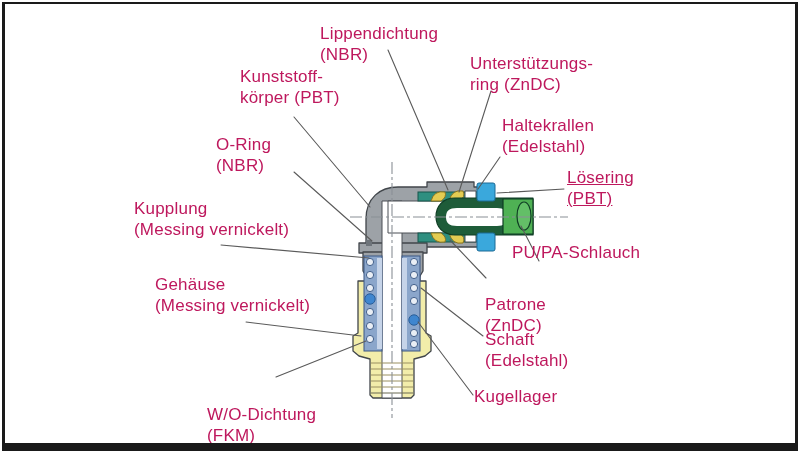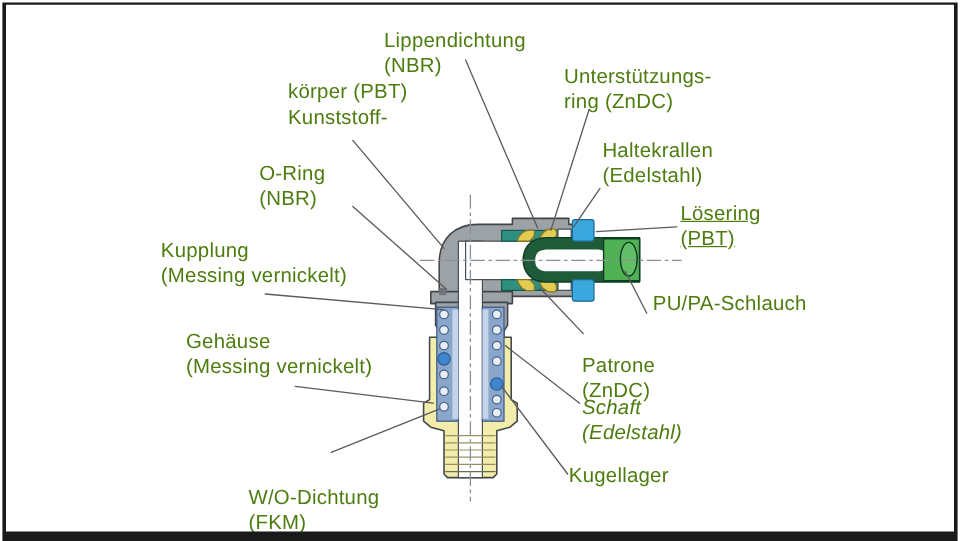--- a/index.html
+++ b/index.html
@@ -7,21 +7,21 @@
     position:relative; width:800px; height:451px; background:#ffffff;
     font-family:"Liberation Sans", sans-serif; overflow:hidden;
   }
   .border-frame {
     position:absolute; left:2px; top:2px; right:2px; bottom:0;
     border-style:solid; border-color:#1a1a1a;
     border-width:2px 3px 8px 3px; pointer-events:none; z-index:5;
   }
   svg.diagram { position:absolute; left:0; top:0; z-index:1; }
   .label {
-    position:absolute; z-index:3; color:#4d7c0f;
+    position:absolute; z-index:3; color:#be185d;
     font-size:17px; line-height:21px; letter-spacing:0.2px; white-space:nowrap;
   }
   .label span { display:block; }
   .outline       { stroke:#41464b; stroke-width:1.3; stroke-linejoin:round; }
   .outline-thin  { stroke:#4a4f54; stroke-width:1; stroke-linejoin:round; }
   .outline-green { stroke:#0f3d24; stroke-width:1.2; stroke-linejoin:round; }
   .outline-teal  { stroke:#16564c; stroke-width:1; }
   .outline-gold  { stroke:#8a7420; stroke-width:1; }
   .outline-blue  { stroke:#1b6a96; stroke-width:1; }
   .outline-steel { stroke:#3a5784; stroke-width:1; }
@@ -147,47 +147,47 @@
       </div>
       <div class="label" style="left: 502px; top: 115px;">
         <span>Haltekrallen</span>
         <span>(Edelstahl)</span>
       </div>
       <div class="label" style="left: 567px; top: 167px; text-decoration: underline;">
         <span>Lösering</span>
         <span>(PBT)</span>
       </div>
       <div class="label" style="left: 240px; top: 66px;">
+        <span>Kunststoff-</span>
         <span>körper (PBT)</span>
-        <span>Kunststoff-</span>
       </div>
       <div class="label" style="left: 216px; top: 134px;">
         <span>O-Ring</span>
         <span>(NBR)</span>
       </div>
       <div class="label" style="left: 134px; top: 198px;">
         <span>Kupplung</span>
         <span>(Messing vernickelt)</span>
       </div>
       <div class="label" style="left: 155px; top: 274px;">
         <span>Gehäuse</span>
         <span>(Messing vernickelt)</span>
       </div>
       <div class="label" style="left: 207px; top: 378px; margin-top: 26px;">
         <span>W/O-Dichtung</span>
         <span>(FKM)</span>
       </div>
-      <div class="label" style="left: 512px; top: 242px; margin-left: 32px;">
+      <div class="label" style="left: 512px; top: 242px;">
         <span>PU/PA-Schlauch</span>
       </div>
       <div class="label" style="left: 485px; top: 256px; margin-top: 38px;">
         <span>Patrone</span>
         <span>(ZnDC)</span>
       </div>
-      <div class="label" style="left: 485px; top: 329px; font-style: italic;">
+      <div class="label" style="left: 485px; top: 329px;">
         <span>Schaft</span>
         <span>(Edelstahl)</span>
       </div>
       <div class="label" style="left: 474px; top: 386px; text-align: right;">
         <span>Kugellager</span>
       </div>
     </div>
 </div>
 
 </body></html>

